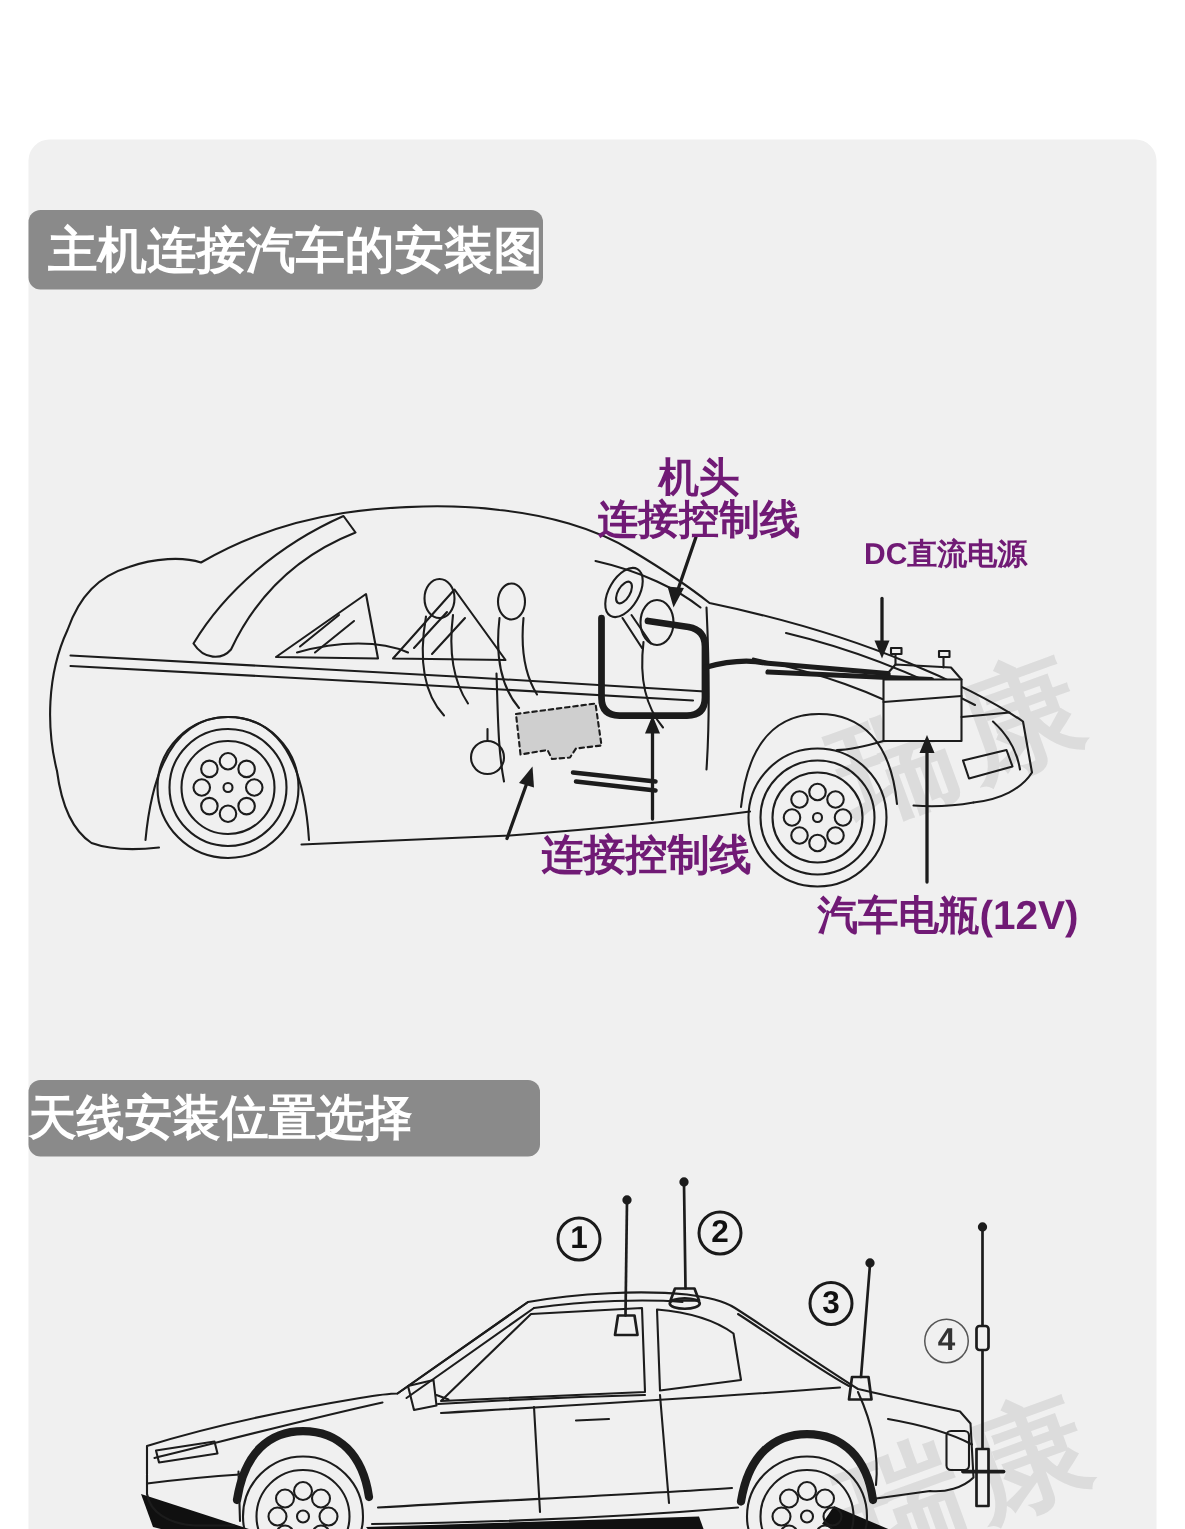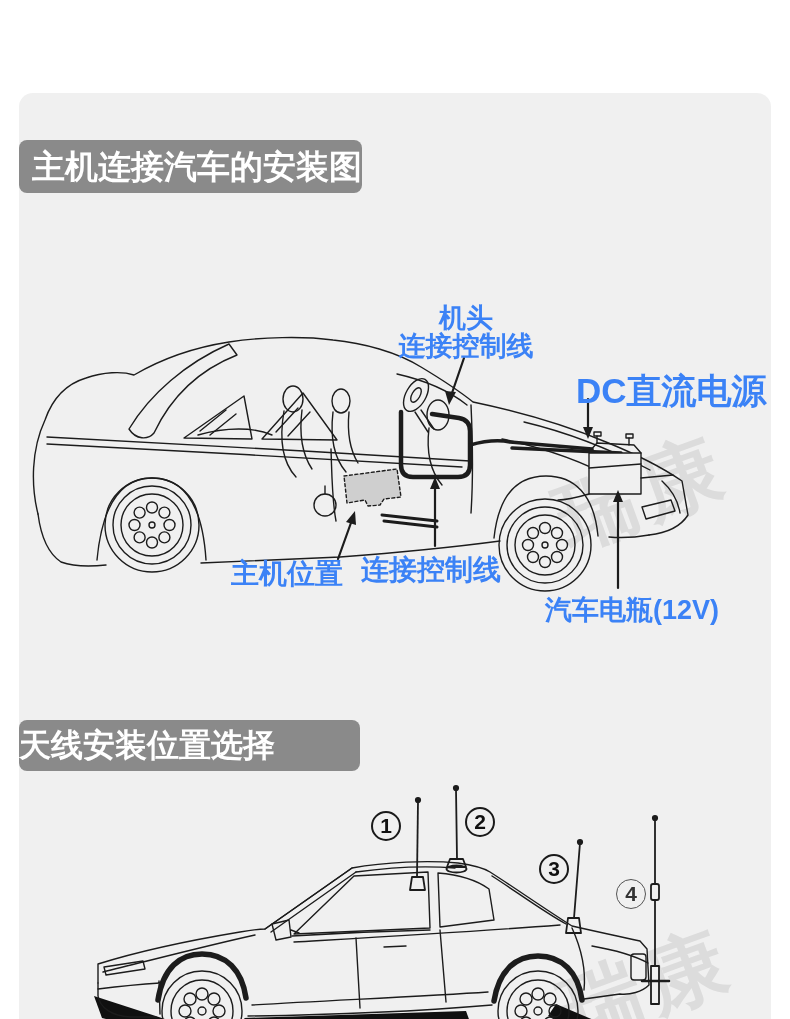--- a/index.html
+++ b/index.html
@@ -3,21 +3,21 @@
 <meta charset="utf-8">
 <style>
   html,body{margin:0;padding:0;background:#ffffff;}
   #stage{position:relative;width:790px;height:1019px;background:#ffffff;overflow:hidden;
          font-family:"Liberation Sans","DejaVu Sans",sans-serif;margin-top:48px;}
   .card{position:absolute;left:19px;top:45px;width:752px;height:963px;background:#f0f0f0;border-radius:14px;}
   .badge{position:absolute;background:#8a8a8a;color:#ffffff;border-radius:8px;
          font-weight:bold;white-space:nowrap;}
   #badge1{left:19px;top:92px;width:343px;height:53px;font-size:33px;line-height:53px;padding-left:13px;box-sizing:border-box;}
   #badge2{left:19px;top:672px;width:341px;height:51px;font-size:32px;line-height:51px;text-align:left;}
-  .lbl{position:absolute;color:#3b82f6;font-weight:bold;white-space:nowrap;}
+  .lbl{position:absolute;color:#701a75;font-weight:bold;white-space:nowrap;}
   .wm{position:absolute;color:#c4c4c4;opacity:.45;font-weight:bold;font-size:80px;
       letter-spacing:8px;transform:rotate(-20deg);pointer-events:none;white-space:nowrap;}
   .num{position:absolute;width:30px;height:30px;border:2px solid #1a1a1a;border-radius:50%;
        color:#111;font-size:21px;font-weight:bold;display:flex;align-items:center;justify-content:center;
        background:transparent;box-sizing:border-box;}
   .num.light{border-width:1.5px;border-color:#555;color:#333;}
   svg{position:absolute;left:0;top:0;}
   svg *{vector-effect:non-scaling-stroke;}
 </style>
 </head>
@@ -136,22 +136,21 @@
       <polygon points="613,454 623,454 618,442" fill="#1c1c1c" stroke="none"></polygon>
       <path d="M 338,511 L 352,472"></path>
       <polygon points="346,474 356,477 355,463" fill="#1c1c1c" stroke="none"></polygon>
     </g>
   </svg>
 
   <div class="lbl" style="left:396px;top:256px;width:140px;text-align:center;font-size:27px;line-height:28px;">
     <div>机头</div>
     <div>连接控制线</div>
   </div>
-  <div class="lbl" style="left:576px;top:320px;font-size:35px;">DC直流电源</div>
-  <div class="lbl" style="left:231px;top:507px;font-size:28px;">主机位置</div>
+  <div class="lbl" style="left:576px;top:308px;font-size:20px;">DC直流电源</div>
   <div class="lbl" style="left:361px;top:503px;font-size:28px;text-align:right;">连接控制线</div>
   <div class="lbl" style="left:545px;top:544px;font-size:27px;">汽车电瓶(12V)</div>
 
   <div id="badge2" class="badge">天线安装位置选择</div>
 
   <div class="wm" style="left:560px;top:885px;">瑞康</div>
 
   <svg width="790" height="284" viewBox="0 735 790 284" style="top:735px" fill="none" stroke="#1c1c1c" stroke-width="1.4" stroke-linecap="round" stroke-linejoin="round">
 
     <g fill="#101010" stroke="none">

